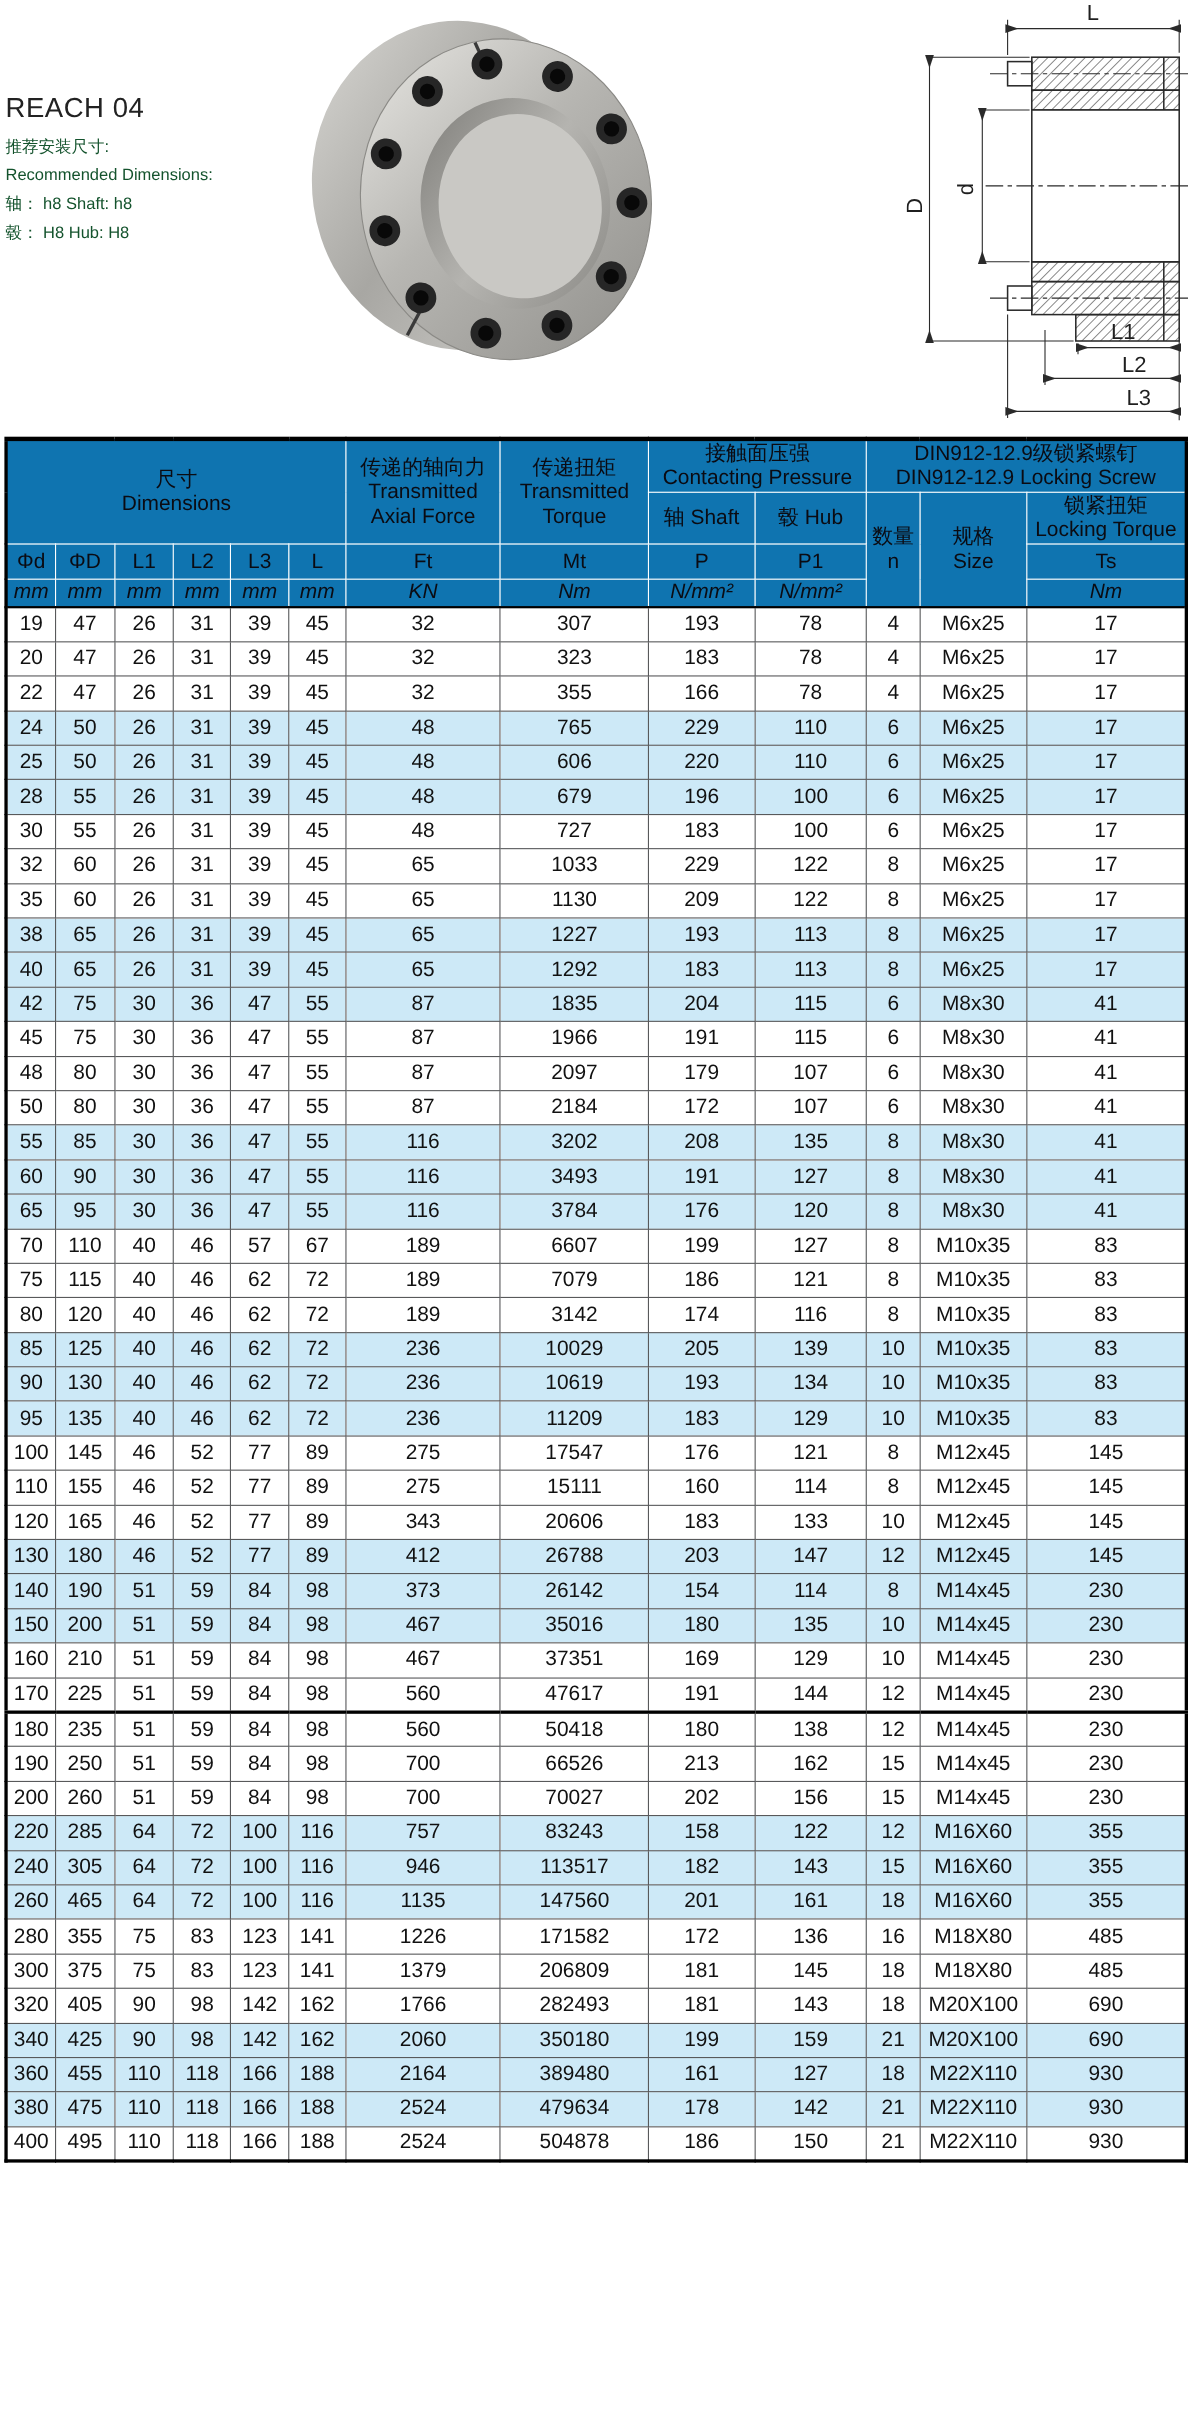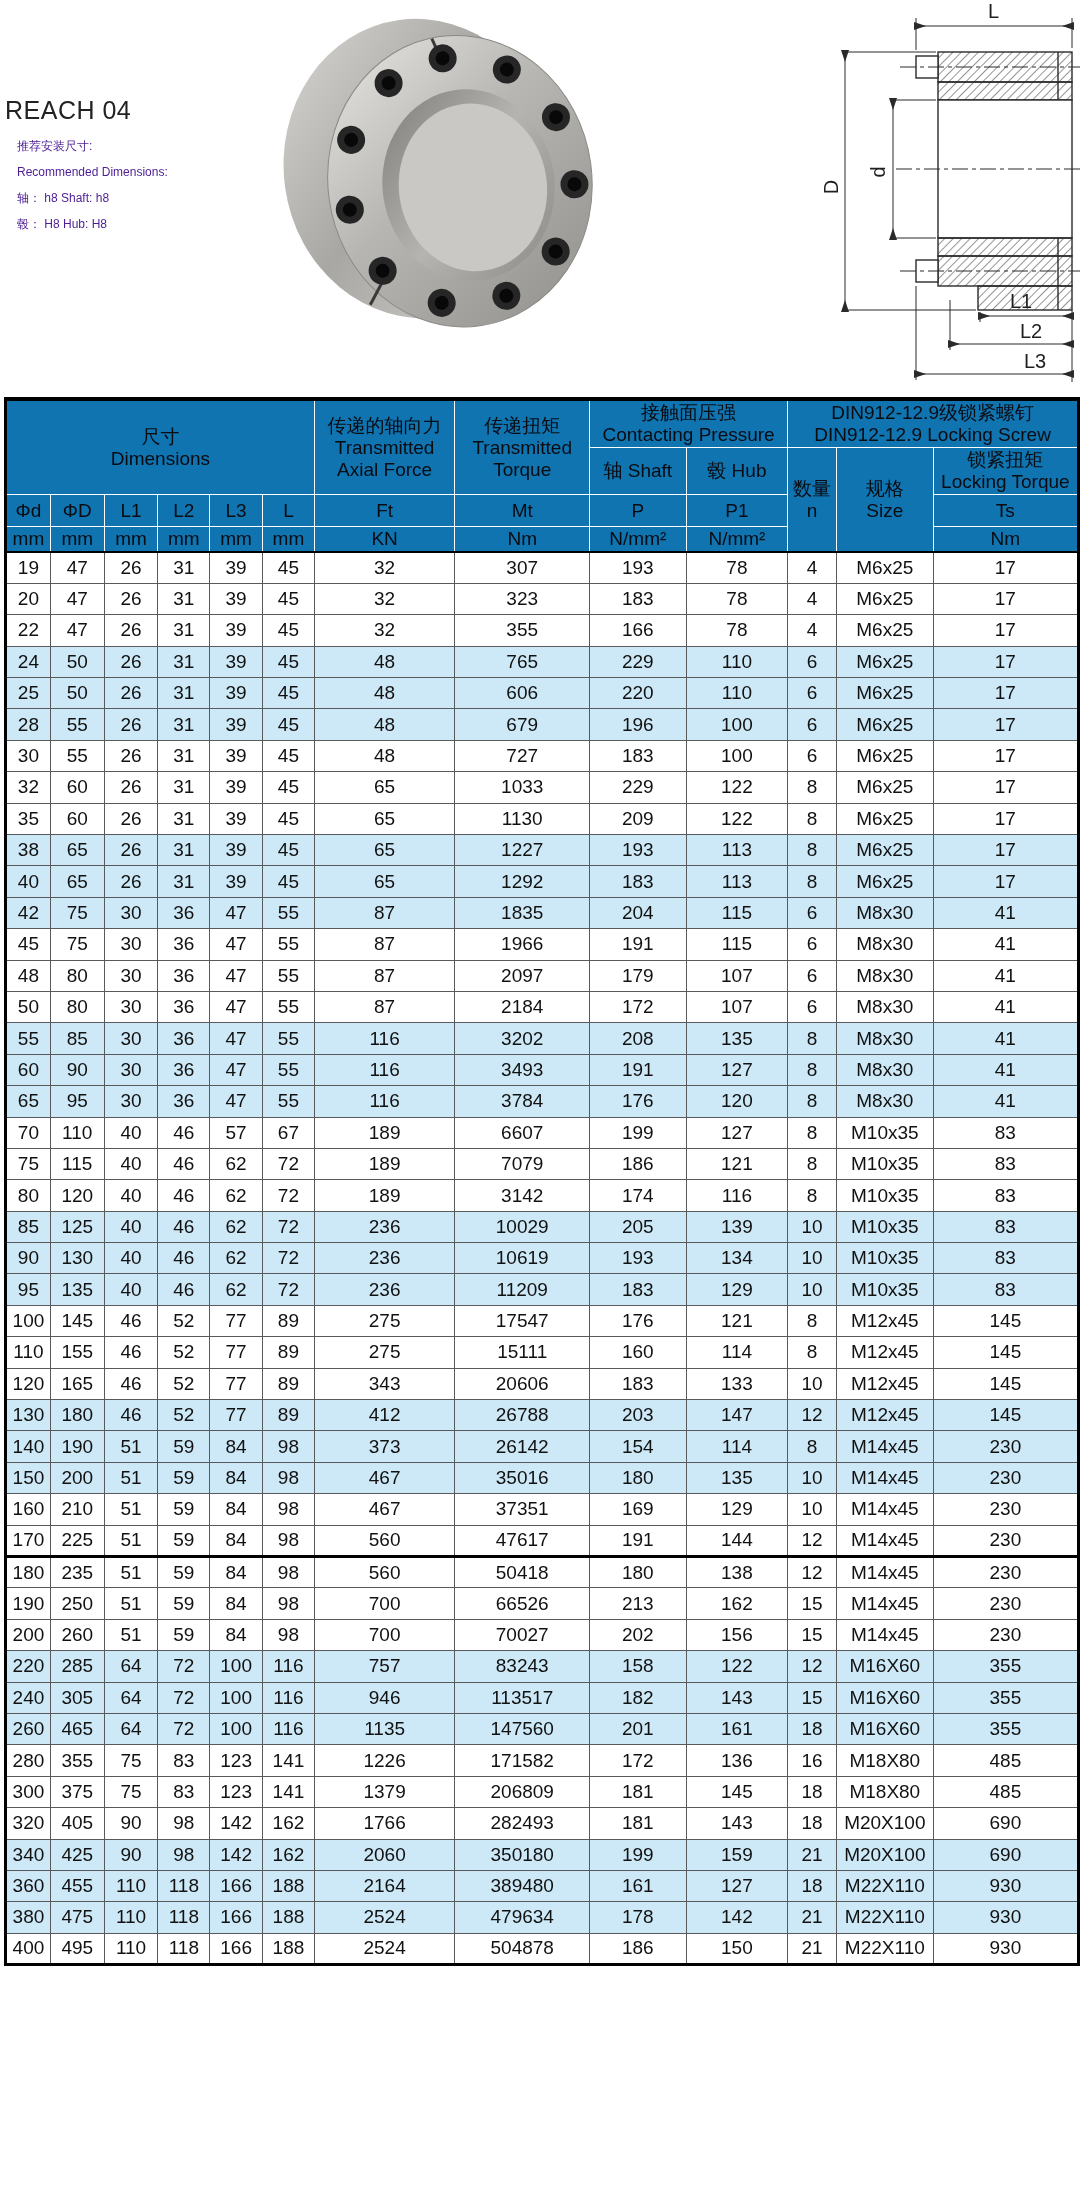--- a/index.html
+++ b/index.html
@@ -4,23 +4,23 @@
 <style>
   * { margin:0; padding:0; box-sizing:border-box; }
   html,body { background:#fff; }
   body {
     width:1080px; height:2209px; position:relative;
     font-family:"Liberation Sans","DejaVu Sans",sans-serif;
     color:#1c1c1c; overflow:hidden;
   }
   
   .top-section { position:relative; width:1080px; height:397px; }
-  .title-block { position:absolute; left:5px; top:96px; }
+  .title-block { position:absolute; left:5px; top:84px; }
   .title-block .title { font-size:25px; letter-spacing:.5px; color:#222; margin-bottom:8px; }
-  .title-block .line { font-size:12px; line-height:26px; color:#4c1d95;margin-left:12px; }
+  .title-block .line { font-size:15px; line-height:26px; color:#14532d; }
   .photo-wrap { position:absolute; left:283px; top:6px; width:312px; height:340px; }
   .drawing-wrap { position:absolute; left:648px; top:0; width:432px; height:397px; }
   svg text { font-family:"Liberation Sans","DejaVu Sans",sans-serif; }
 
   
   table.spec {
     position:absolute; left:4px; top:397px;
     border-collapse:collapse; table-layout:fixed;
     border:3px solid #000; border-top-width:4px;
     font-size:19px;
@@ -35,21 +35,21 @@
   thead { border-bottom:2px solid #000; }
   thead th {
     background:var(--hdr,#0f74b0); color:var(--hdrtxt,#0b0b12);
     font-weight:normal; border:1px solid #fff;
     font-size:19px; line-height:22px; text-align:center; vertical-align:middle;
     padding:1px 0;
   }
   thead tr.rA th { height:46px; }
   thead tr.rB th { height:44px; }
   thead tr.rC th { height:32px; }
-  thead tr.rD th { height:24px; }
+  thead tr.rD th { height:24px;font-style:italic; }
   thead th .l { display:block; }
   tbody td {
     border:1px solid #58595b; text-align:center; vertical-align:middle;
     height:31.4px; background:#fff; font-size:19px; color:#111;
     overflow:hidden; white-space:nowrap;
   }
   tbody tr.alt td { background:var(--alt,#cde9f7); }
   tbody tr.thick-top td { border-top:3px solid #000; }
 </style>
 </head>

